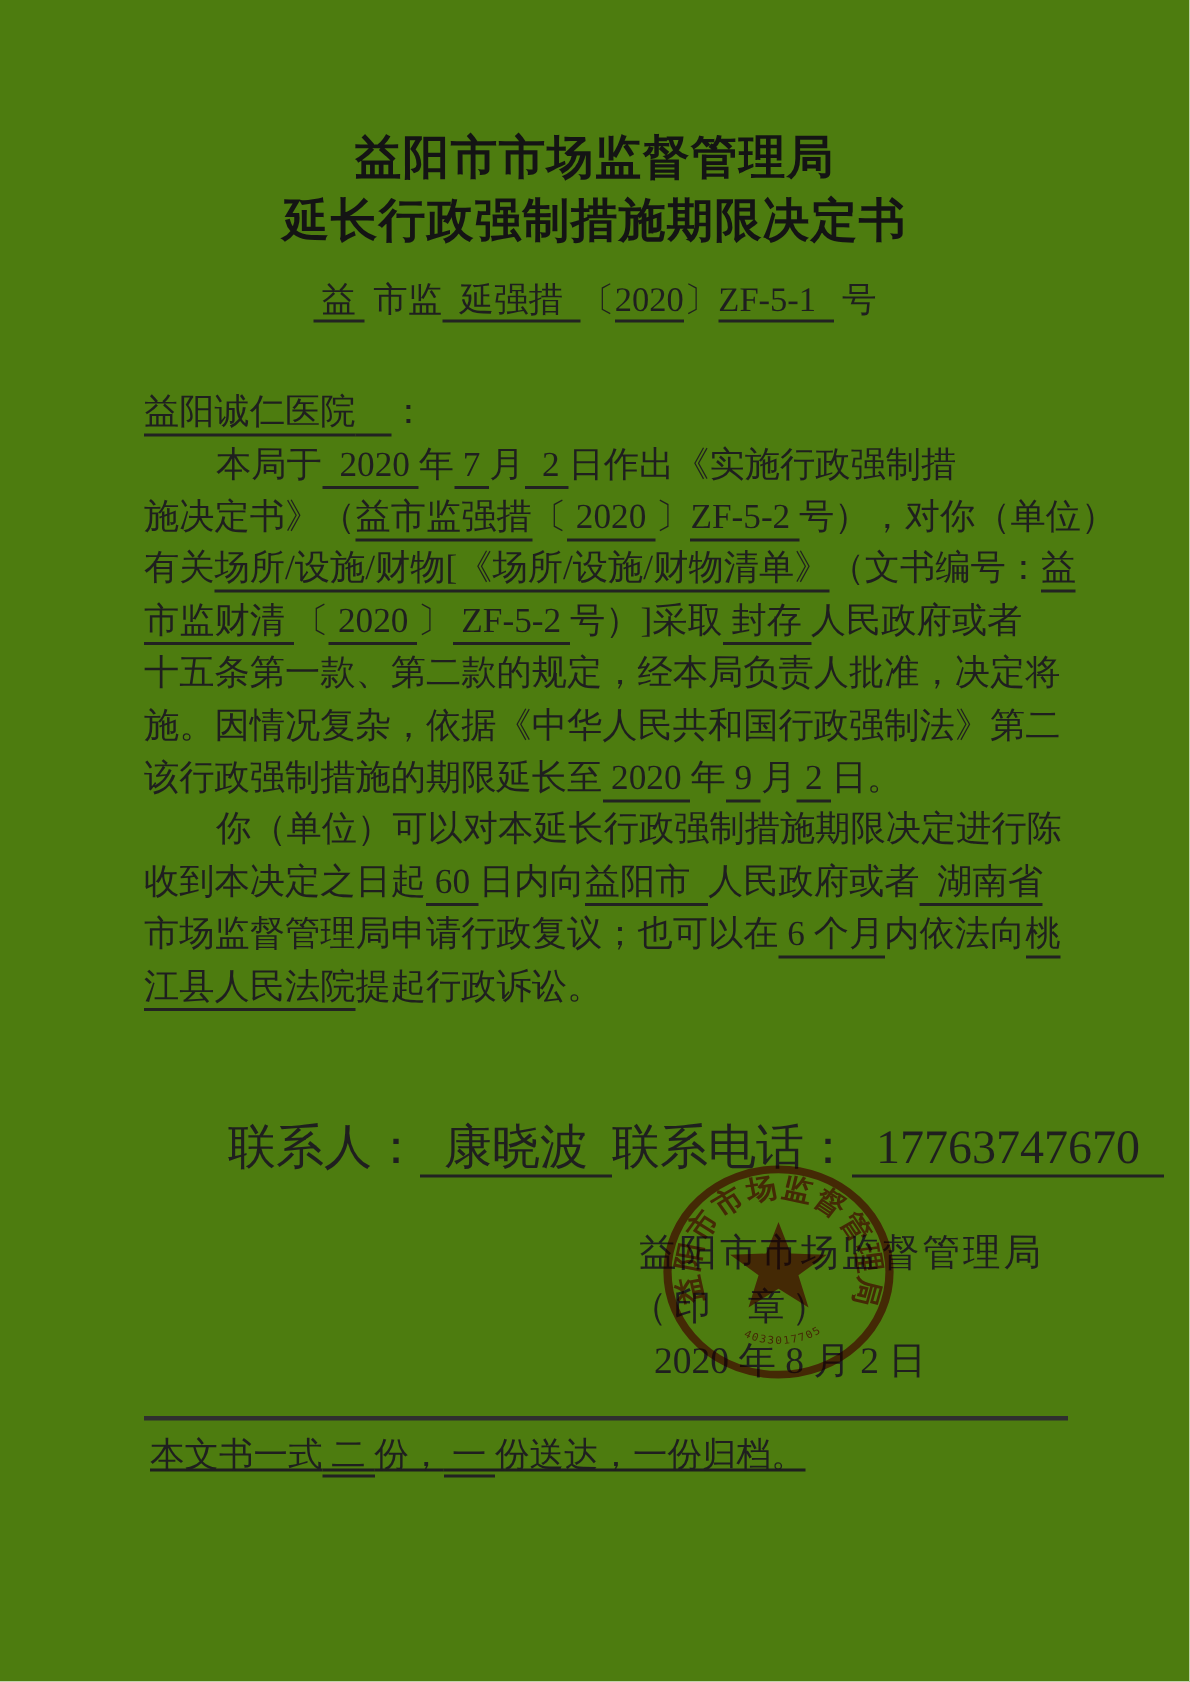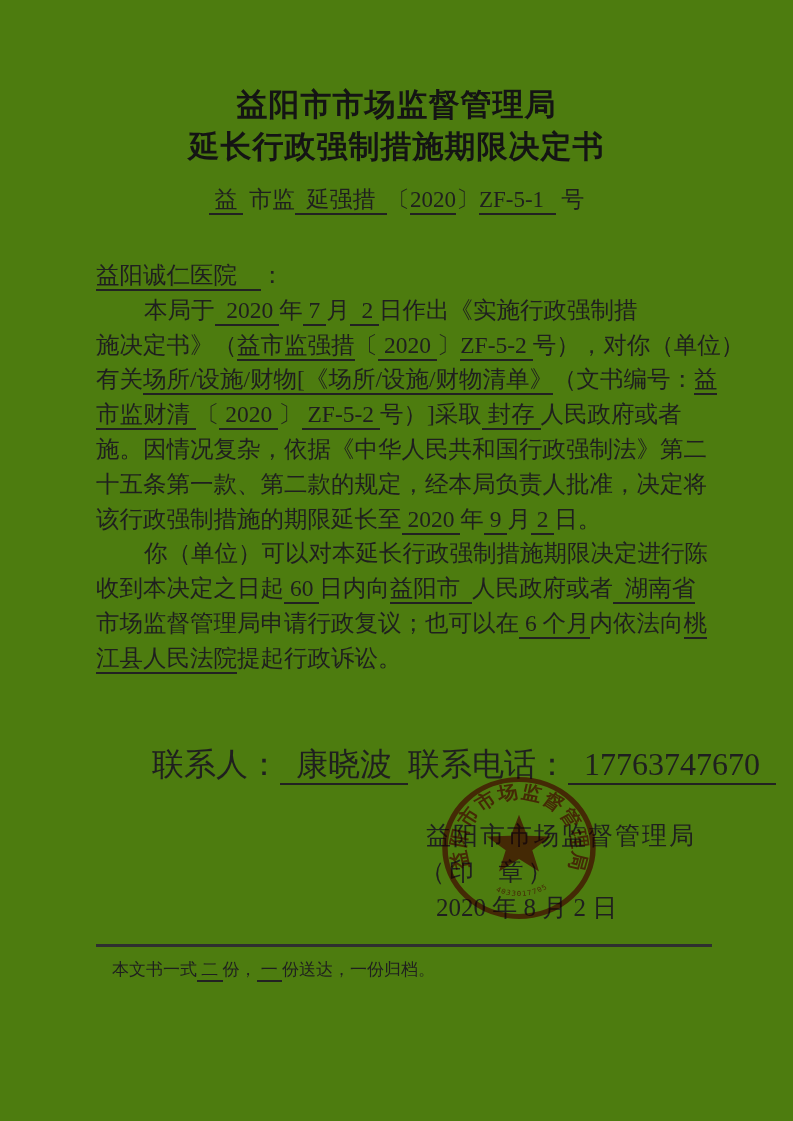--- a/index.html
+++ b/index.html
@@ -41,43 +41,43 @@
   }
   .seal-serial {
     fill:var(--seal-red,#dd3a2f); font-size:7.5px; letter-spacing:1px;
     font-family:"DejaVu Sans Mono", monospace;
   }
   .footer-rule {
     position:absolute; left:96px; top:944px; width:616px; height:0;
     border-top:3px solid #2f2f2f;
   }
   .footnote {
-    position:absolute; left:112px; top:954px; font-size:17px; line-height:32px; white-space:pre;
+    position:absolute; left:100px; top:954px; font-size:23px; line-height:32px; white-space:pre;text-decoration:underline;
   }
 </style>
 </head>
 <body>
 
 <div class="page">
 
   <div class="title-block">
     <div class="title-line">益阳市市场监督管理局</div>
     <div class="title-line">延长行政强制措施期限决定书</div>
   </div>
 
   <div class="docnum"><span class="u"> 益 </span><span> 市监</span><span class="u">  延强措  </span><span>〔</span><span class="u">2020</span><span>〕</span><span class="u">ZF-5-1  </span><span> 号</span></div>
 
   <div class="body-block">
       <div class="line"><span class="u">益阳诚仁医院</span><span class="u">    </span><span>：</span></div>
       <div class="line indent"><span>本局于</span><span class="u">  2020 </span><span>年</span><span class="u"> 7 </span><span>月</span><span class="u">  2 </span><span>日作出《实施行政强制措</span></div>
       <div class="line"><span>施决定书》（</span><span class="u">益市监强措</span><span>〔</span><span class="u"> 2020 </span><span>〕</span><span class="u">ZF-5-2 </span><span>号），对你（单位）</span></div>
       <div class="line"><span>有关</span><span class="u">场所/设施/财物[《场所/设施/财物清单》</span><span>（文书编号：</span><span class="u">益</span></div>
       <div class="line"><span class="u">市监财清 </span><span>〔</span><span class="u"> 2020 </span><span>〕</span><span class="u"> ZF-5-2 </span><span>号）]采取</span><span class="u"> 封存 </span><span>人民政府或者</span></div>
+      <div class="line"><span>十五条第一款、第二款的规定，经本局负责人批准，决定将</span></div>
       <div class="line"><span>施。因情况复杂，依据《中华人民共和国行政强制法》第二</span></div>
-      <div class="line"><span>十五条第一款、第二款的规定，经本局负责人批准，决定将</span></div>
       <div class="line"><span>该行政强制措施的期限延长至</span><span class="u"> 2020 </span><span>年</span><span class="u"> 9 </span><span>月</span><span class="u"> 2 </span><span>日。</span></div>
       <div class="line indent"><span>你（单位）可以对本延长行政强制措施期限决定进行陈</span></div>
       <div class="line"><span>收到本决定之日起</span><span class="u"> 60 </span><span>日内向</span><span class="u">益阳市  </span><span>人民政府或者</span><span class="u">  湖南省</span></div>
       <div class="line"><span>市场监督管理局申请行政复议；也可以在</span><span class="u"> 6 个月</span><span>内依法向</span><span class="u">桃</span></div>
       <div class="line"><span class="u">江县人民法院</span><span>提起行政诉讼。</span></div>
     </div>
 
   <div class="contact"><span>联系人：</span><span class="u">  康晓波  </span><span>联系电话：</span><span class="u">  17763747670  </span></div>
 
   <div class="signature">

